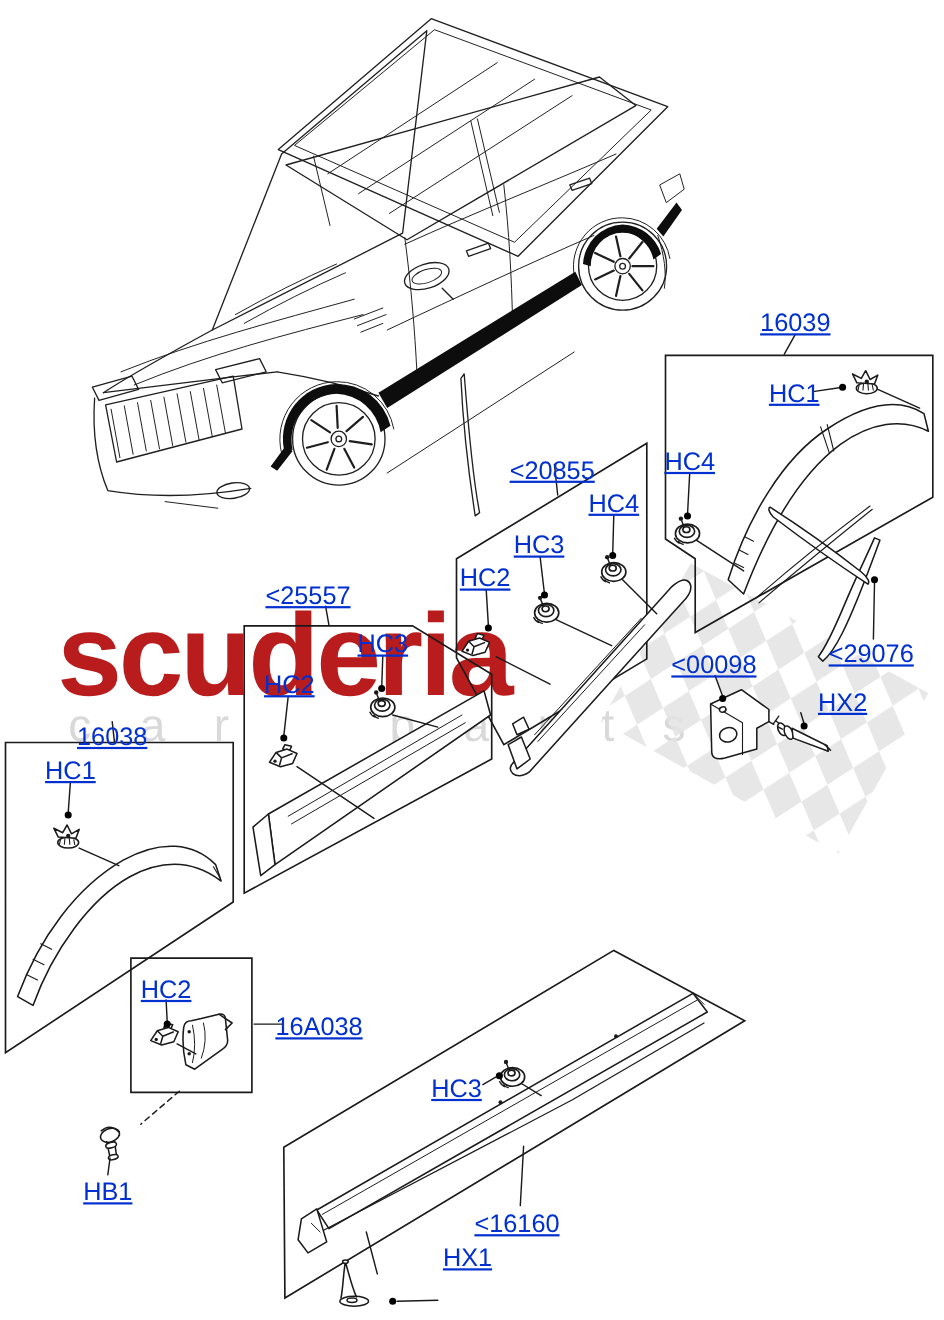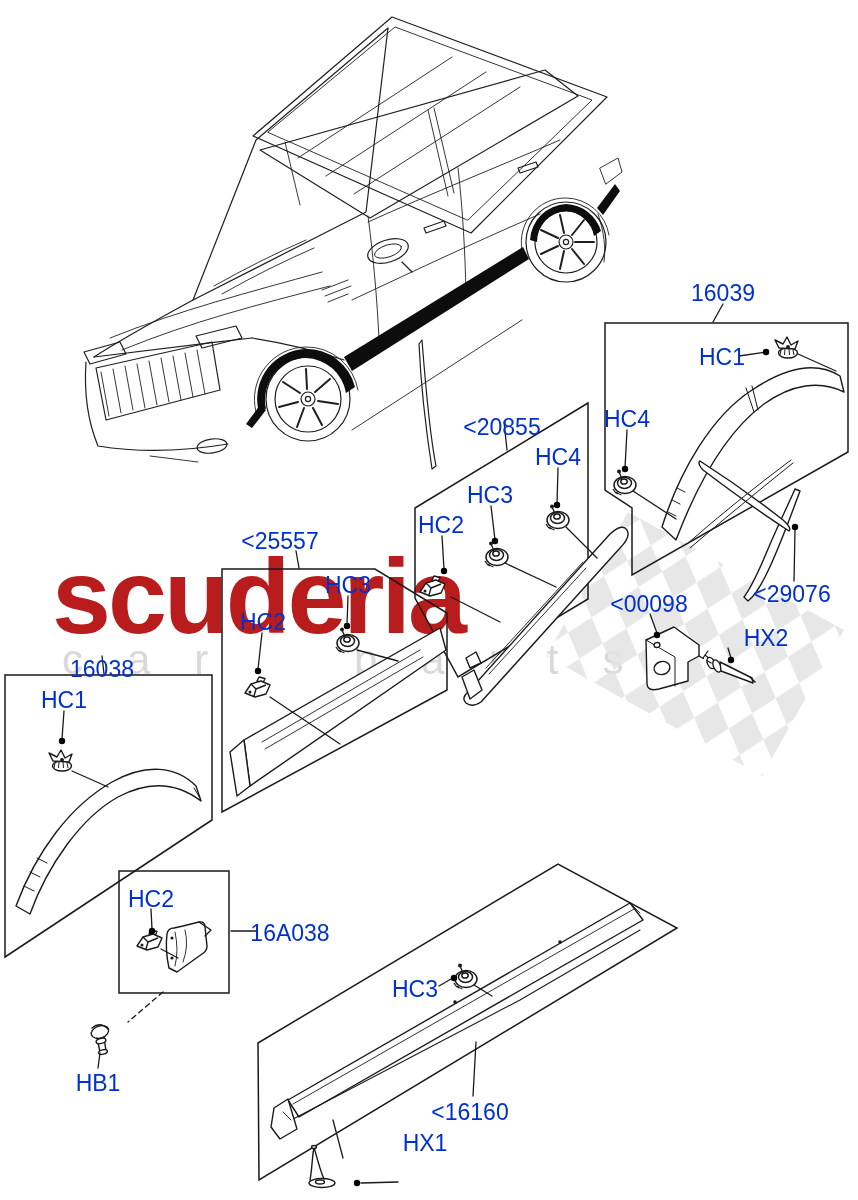--- a/index.html
+++ b/index.html
@@ -4,21 +4,21 @@
 <style>
   html,body{margin:0;padding:0;background:#fff;}
   #stage{position:relative;width:858px;height:1200px;background:#ffffff;overflow:hidden;
          font-family:"Liberation Sans", sans-serif;}
   .wm-brand{position:absolute;left:52px;top:536px;font-size:106px;font-weight:bold;
             letter-spacing:-3px;color:#b91c1c;z-index:1;user-select:none;}
   .wm-tag{position:absolute;left:62px;top:636px;font-size:42px;color:#d9d9d9;
           letter-spacing:44px;word-spacing:46px;z-index:1;user-select:none;}
   #art{position:absolute;left:0;top:0;z-index:2;}
   .lbl{position:absolute;font-size:23px;color:#0030cf;white-space:nowrap;z-index:3;
-       transform:translateX(-50%);cursor:pointer;}
+       transform:translateX(-50%);cursor:pointer;text-decoration:underline;}
 </style>
 </head>
 <body>
 
 <div id="stage">
 
   <div class="wm-brand">scuderia</div>
   <div class="wm-tag">car parts</div>
 
   <svg id="art" width="858" height="1200" viewBox="0 0 858 1200">

